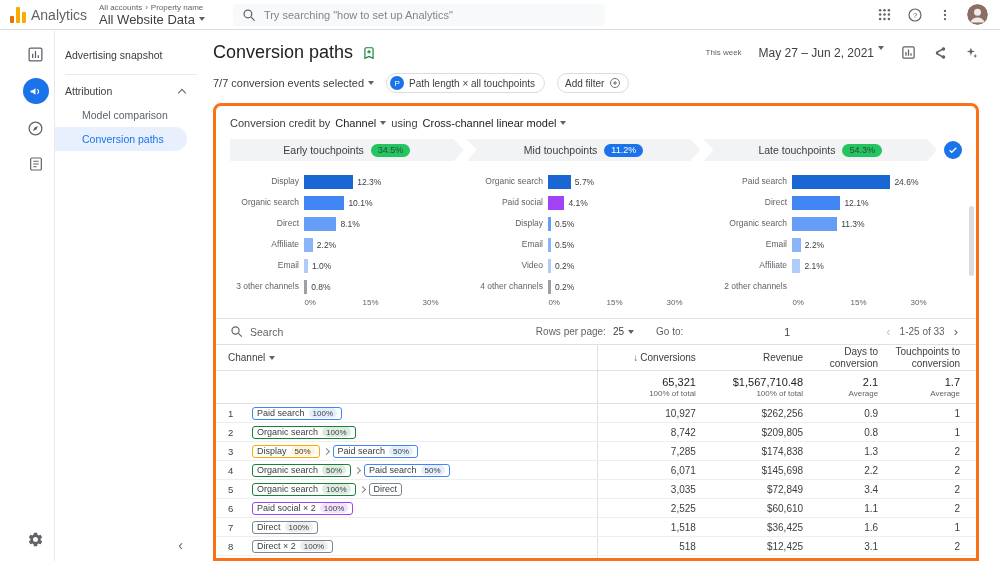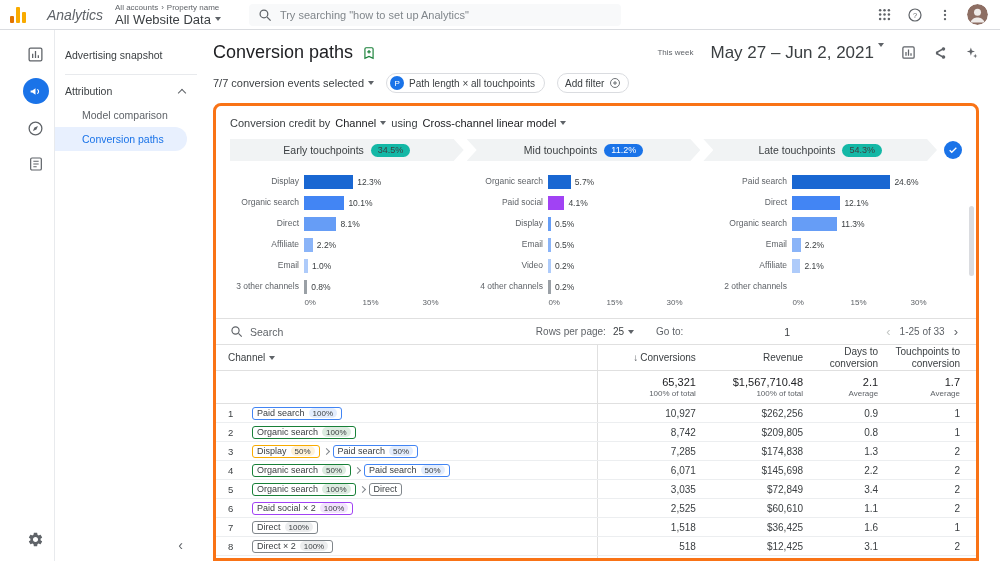--- a/index.html
+++ b/index.html
@@ -3,21 +3,21 @@
 <meta charset="utf-8">
 <style>
   *{margin:0;padding:0;box-sizing:border-box;}
   html,body{width:1000px;height:562px;overflow:hidden;background:#fff;
     font-family:"Liberation Sans",sans-serif;color:#3c4043;}
   svg{display:block;}
   .caret{display:inline-block;width:0;height:0;border-left:3.5px solid transparent;
     border-right:3.5px solid transparent;border-top:4px solid #5f6368;margin-left:4px;}
   
   .topbar{height:30px;display:flex;align-items:center;border-bottom:1px solid #dadce0;background:#fff;}
-  .logo{display:flex;align-items:center;gap:21px;padding:0 10px;cursor:pointer;font-style:italic;}
+  .logo{display:flex;align-items:center;gap:5px;padding:0 10px;cursor:pointer;}
   .logo-bars{display:flex;align-items:flex-end;gap:2px;height:16px;}
   .logo-bars i{width:4px;display:block;border-radius:1px;}
   .logo-bars .b1{height:7px;background:#e37400;}
   .logo-bars .b2{height:16px;background:#f9ab00;}
   .logo-bars .b3{height:11px;background:#f9ab00;}
   .logo-text{font-size:14px;color:#5f6368;}
   .prop{display:flex;flex-direction:column;justify-content:space-between;margin-left:2px;}
   .crumb{font-size:8px;color:#5f6368;display:flex;gap:3px;align-items:center;cursor:pointer;}
   .propname{font-size:13px;color:#3c4043;display:flex;align-items:center;cursor:pointer;}
   .topsearch{margin-left:28px;display:flex;align-items:center;gap:8px;width:372px;height:22px;
@@ -46,41 +46,41 @@
   .nav-item{font-size:10.5px;color:#5f6368;padding:6px 0 6px 27px;cursor:pointer;margin-right:10px;}
   .nav-item.active{color:#1a73e8;background:#e8f0fe;border-radius:0 14px 14px 0;}
   .nav-collapse{position:absolute;bottom:8px;right:14px;font-size:14px;color:#5f6368;cursor:pointer;}
   
   .main{flex:1;display:flex;flex-direction:column;overflow:hidden;}
   .main-head{display:flex;align-items:center;padding:12px 21px 0 16px;}
   .page-title{font-size:18px;font-weight:400;color:#202124;}
   .bookmark{margin-left:9px;cursor:pointer;}
   .head-right{margin-left:auto;display:flex;align-items:center;gap:17px;}
   .date-label{font-size:8px;color:#5f6368;}
-  .date-range{font-size:17px;color:#3c4043;display:flex;align-items:flex-start;cursor:pointer;}
+  .date-range{font-size:12px;color:#3c4043;display:flex;align-items:flex-start;cursor:pointer;}
   .filter-row{display:flex;align-items:center;gap:12px;padding:10px 21px 8px 16px;}
   .events-sel{font-size:11px;color:#3c4043;display:flex;align-items:center;cursor:pointer;}
   .fchip{display:flex;align-items:center;gap:5px;height:20px;border:1px solid #dadce0;
     border-radius:11px;padding:0 9px 0 3px;cursor:pointer;}
   .fchip-p{width:14px;height:14px;border-radius:50%;background:#1a73e8;color:#fff;font-size:8px;
     display:flex;align-items:center;justify-content:center;}
   .fchip-label{font-size:10px;color:#3c4043;}
   .addfilter{display:flex;align-items:center;gap:5px;height:20px;border:1px solid #dadce0;
     border-radius:11px;padding:0 7px;font-size:10px;color:#3c4043;cursor:pointer;}
   
   .card{margin:2px 21px 0 16px;border:3px solid #f97316;border-radius:8px 8px 0 0;
     background:#fff;flex:1;overflow:hidden;position:relative;}
   .card-controls{display:flex;align-items:center;gap:5px;padding:11px 14px 8px;font-size:11px;color:#3c4043;}
   .ctrl-dd{display:flex;align-items:center;cursor:pointer;color:#202124;}
   .funnel{display:flex;align-items:center;height:22px;margin:2px 14px 6px;gap:3px;}
   .fseg{flex:1;height:100%;background:#f1f3f4;display:flex;align-items:center;justify-content:center;
     gap:7px;font-size:10.5px;color:#3c4043;cursor:pointer;}
   .fseg.first{clip-path:polygon(0 0,calc(100% - 10px) 0,100% 50%,calc(100% - 10px) 100%,0 100%);}
   .fseg.mid{clip-path:polygon(0 0,calc(100% - 10px) 0,100% 50%,calc(100% - 10px) 100%,0 100%,10px 50%);}
-  .fbadge{font-size:9px;padding:1.5px 7px;border-radius:9px;background:#14b8a6;color:#3c4043;}
+  .fbadge{font-size:9px;padding:1.5px 7px;border-radius:9px;background:#22c55e;color:#3c4043;}
   .fbadge.hl{background:#1a73e8;color:#fff;}
   .fcheck{width:18px;height:18px;border-radius:50%;background:#1a73e8;display:flex;
     align-items:center;justify-content:center;margin-left:4px;flex-shrink:0;cursor:pointer;}
   .chart-cols{display:flex;padding:4px 14px 0;}
   .ccol{flex:1;padding-right:10px;}
   .crow{display:flex;align-items:center;height:21px;}
   .clabel{width:74px;text-align:right;font-size:8.5px;color:#5f6368;padding-right:5px;
     line-height:1.05;flex-shrink:0;}
   .cbararea{flex:1;display:flex;align-items:center;}
   .cbar{height:14px;flex-shrink:0;}

